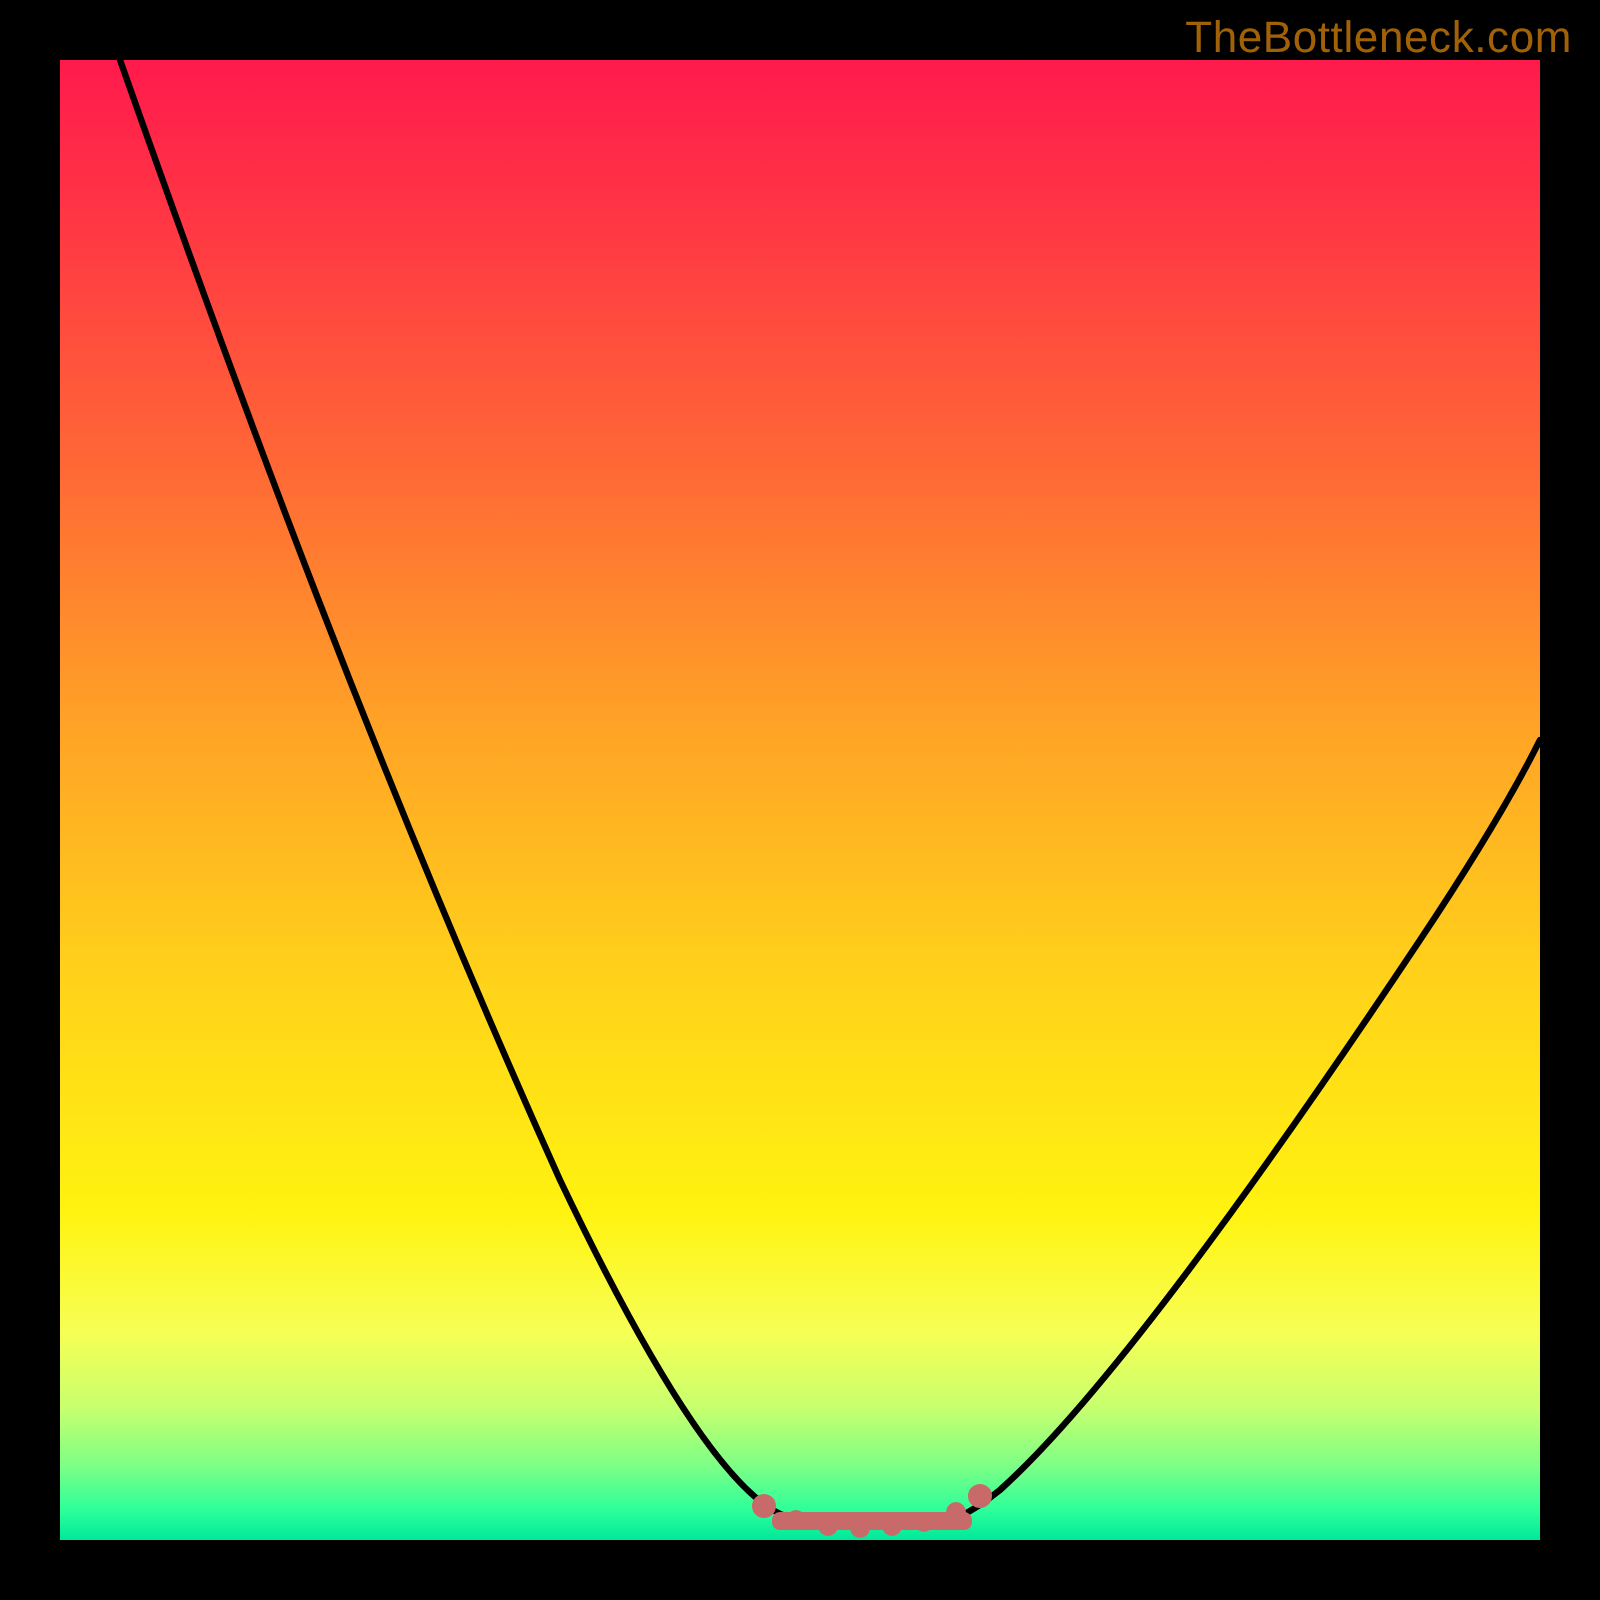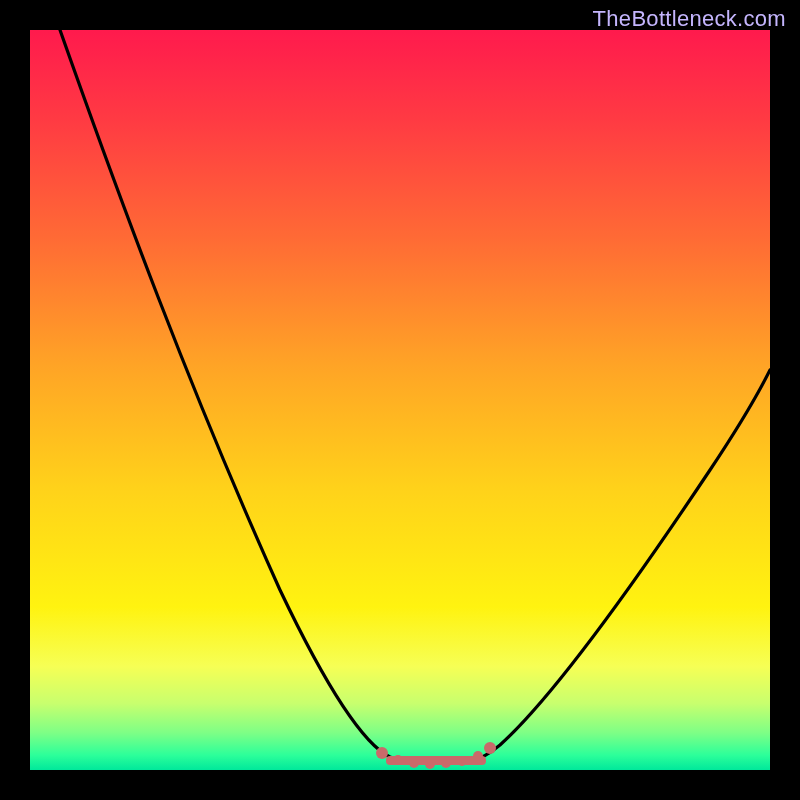--- a/index.html
+++ b/index.html
@@ -46,21 +46,21 @@
   .curve-svg {
     position: absolute;
     inset: 0;
     width: 100%;
     height: 100%;
   }
   .watermark {
     position: absolute;
     top: 6px;
     right: 14px;
-    color: #c4b5fd;
+    color: #a16207;
     font-size: 22px;
     font-weight: 500;
     letter-spacing: 0.3px;
     user-select: none;
   }
 </style>
 </head>
 <body>
 
 <div class="frame">

